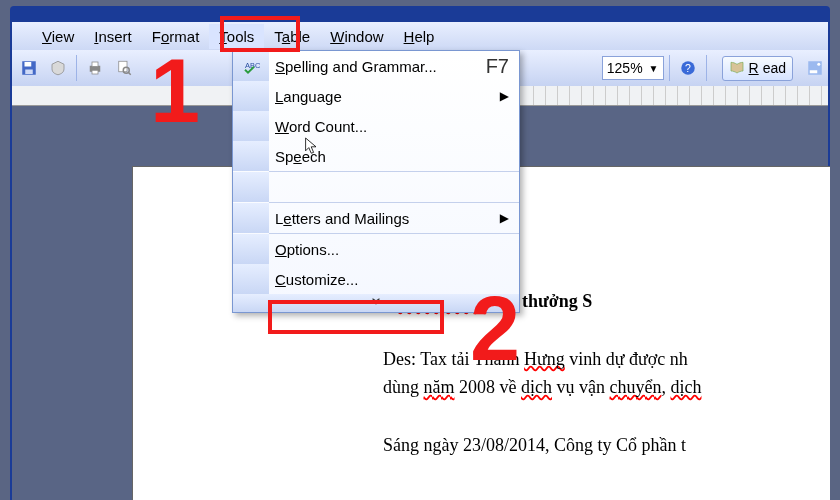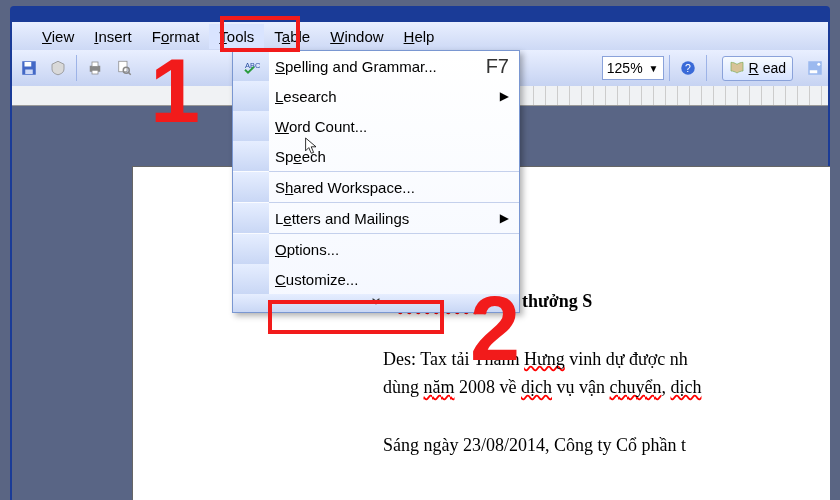--- a/index.html
+++ b/index.html
@@ -278,35 +278,34 @@
           <svg viewBox="0 0 24 24">
             <text x="4" y="14" font-size="10" fill="#2a4fa0">ABC</text>
             <path d="M4 17l4 4 8-8" stroke="#2a9c3d" stroke-width="2.5" fill="none"></path>
           </svg>
         </span>
       <span class="dd-label"><span></span><u>S</u><span>pelling and Grammar...</span></span>
       <span class="dd-sc">F7</span>
     </div>
     <div class="dd-row">
       <span class="dd-icon"></span>
-      <span class="dd-label"><span></span><u>L</u><span>esearch</span></span>
+      <span class="dd-label"><span></span><u>L</u><span>anguage</span></span>
       <span class="dd-arrow">▶</span>
     </div>
     <div class="dd-row">
       <span class="dd-icon"></span>
       <span class="dd-label"><span></span><u>W</u><span>ord Count...</span></span>
     </div>
     <div class="dd-row">
       <span class="dd-icon"></span>
       <span class="dd-label"><span>Sp</span><u>e</u><span>ech</span></span>
     </div>
     <div class="dd-sep"></div>
     <div class="dd-row">
       <span class="dd-icon"></span>
-      <span class="dd-label"><span>S</span><u>h</u><span>ared Workspace...</span></span>
     </div>
     <div class="dd-sep"></div>
     <div class="dd-row">
       <span class="dd-icon"></span>
       <span class="dd-label"><span>L</span><u>e</u><span>tters and Mailings</span></span>
       <span class="dd-arrow">▶</span>
     </div>
     <div class="dd-sep"></div>
     <div class="dd-row">
       <span class="dd-icon"></span>

